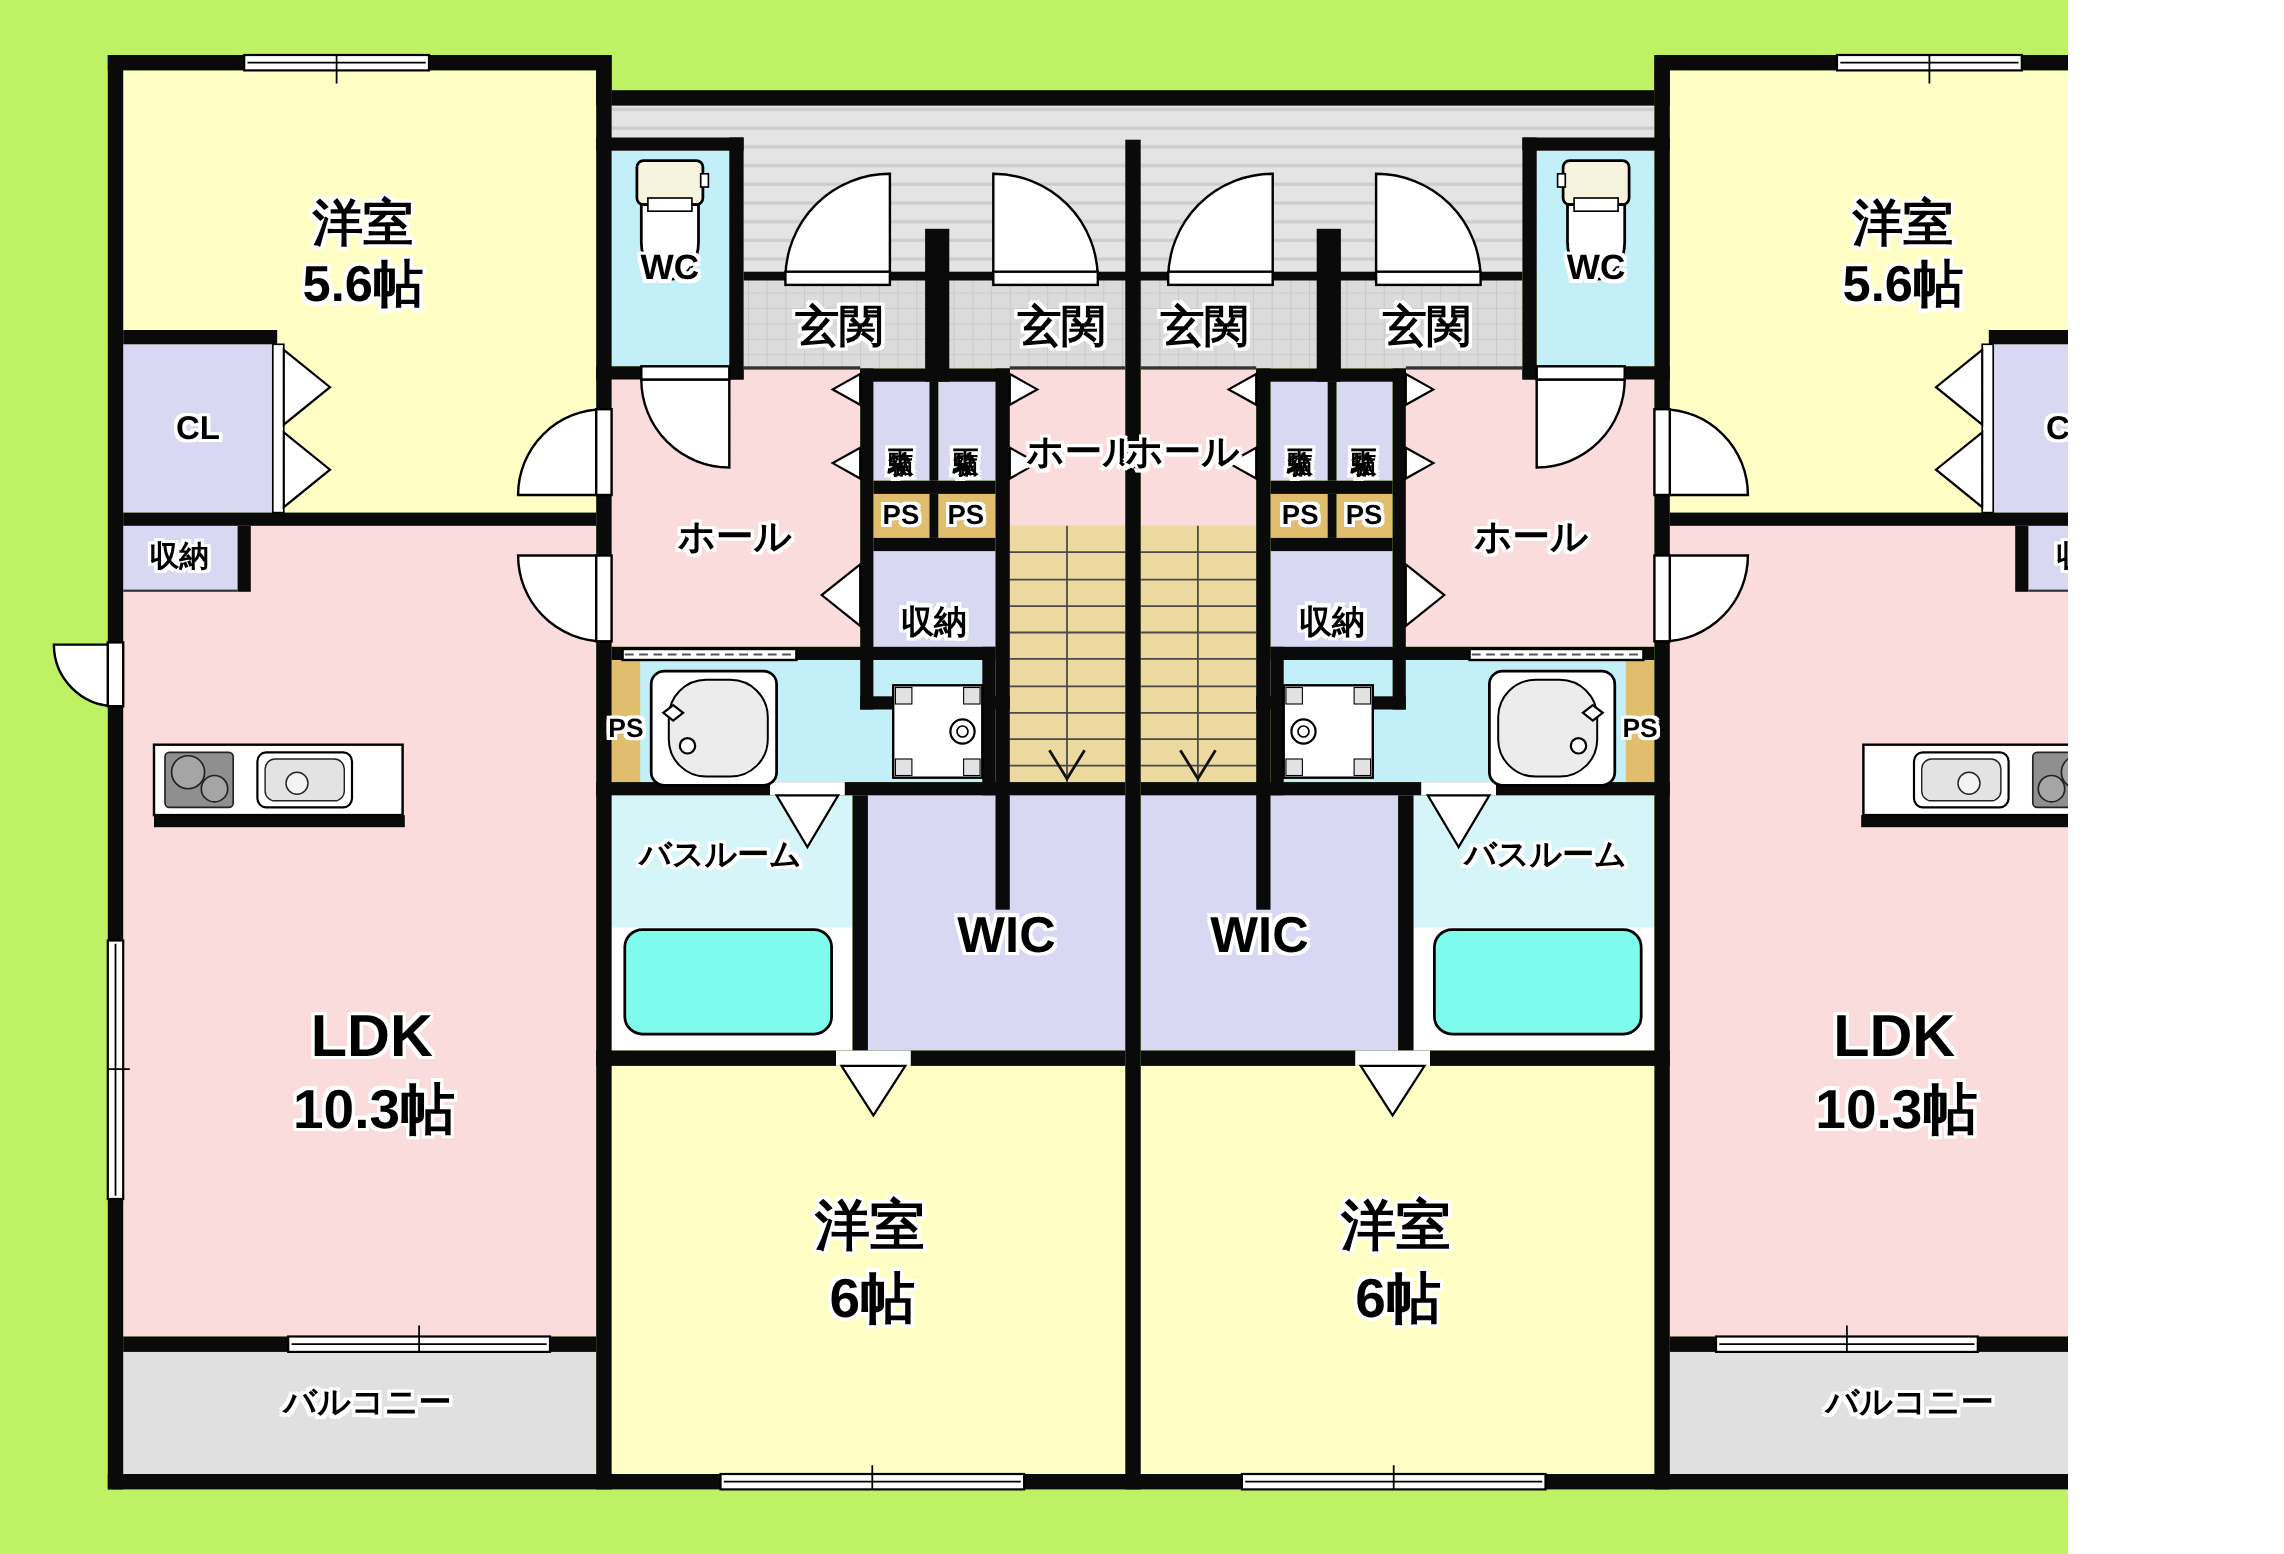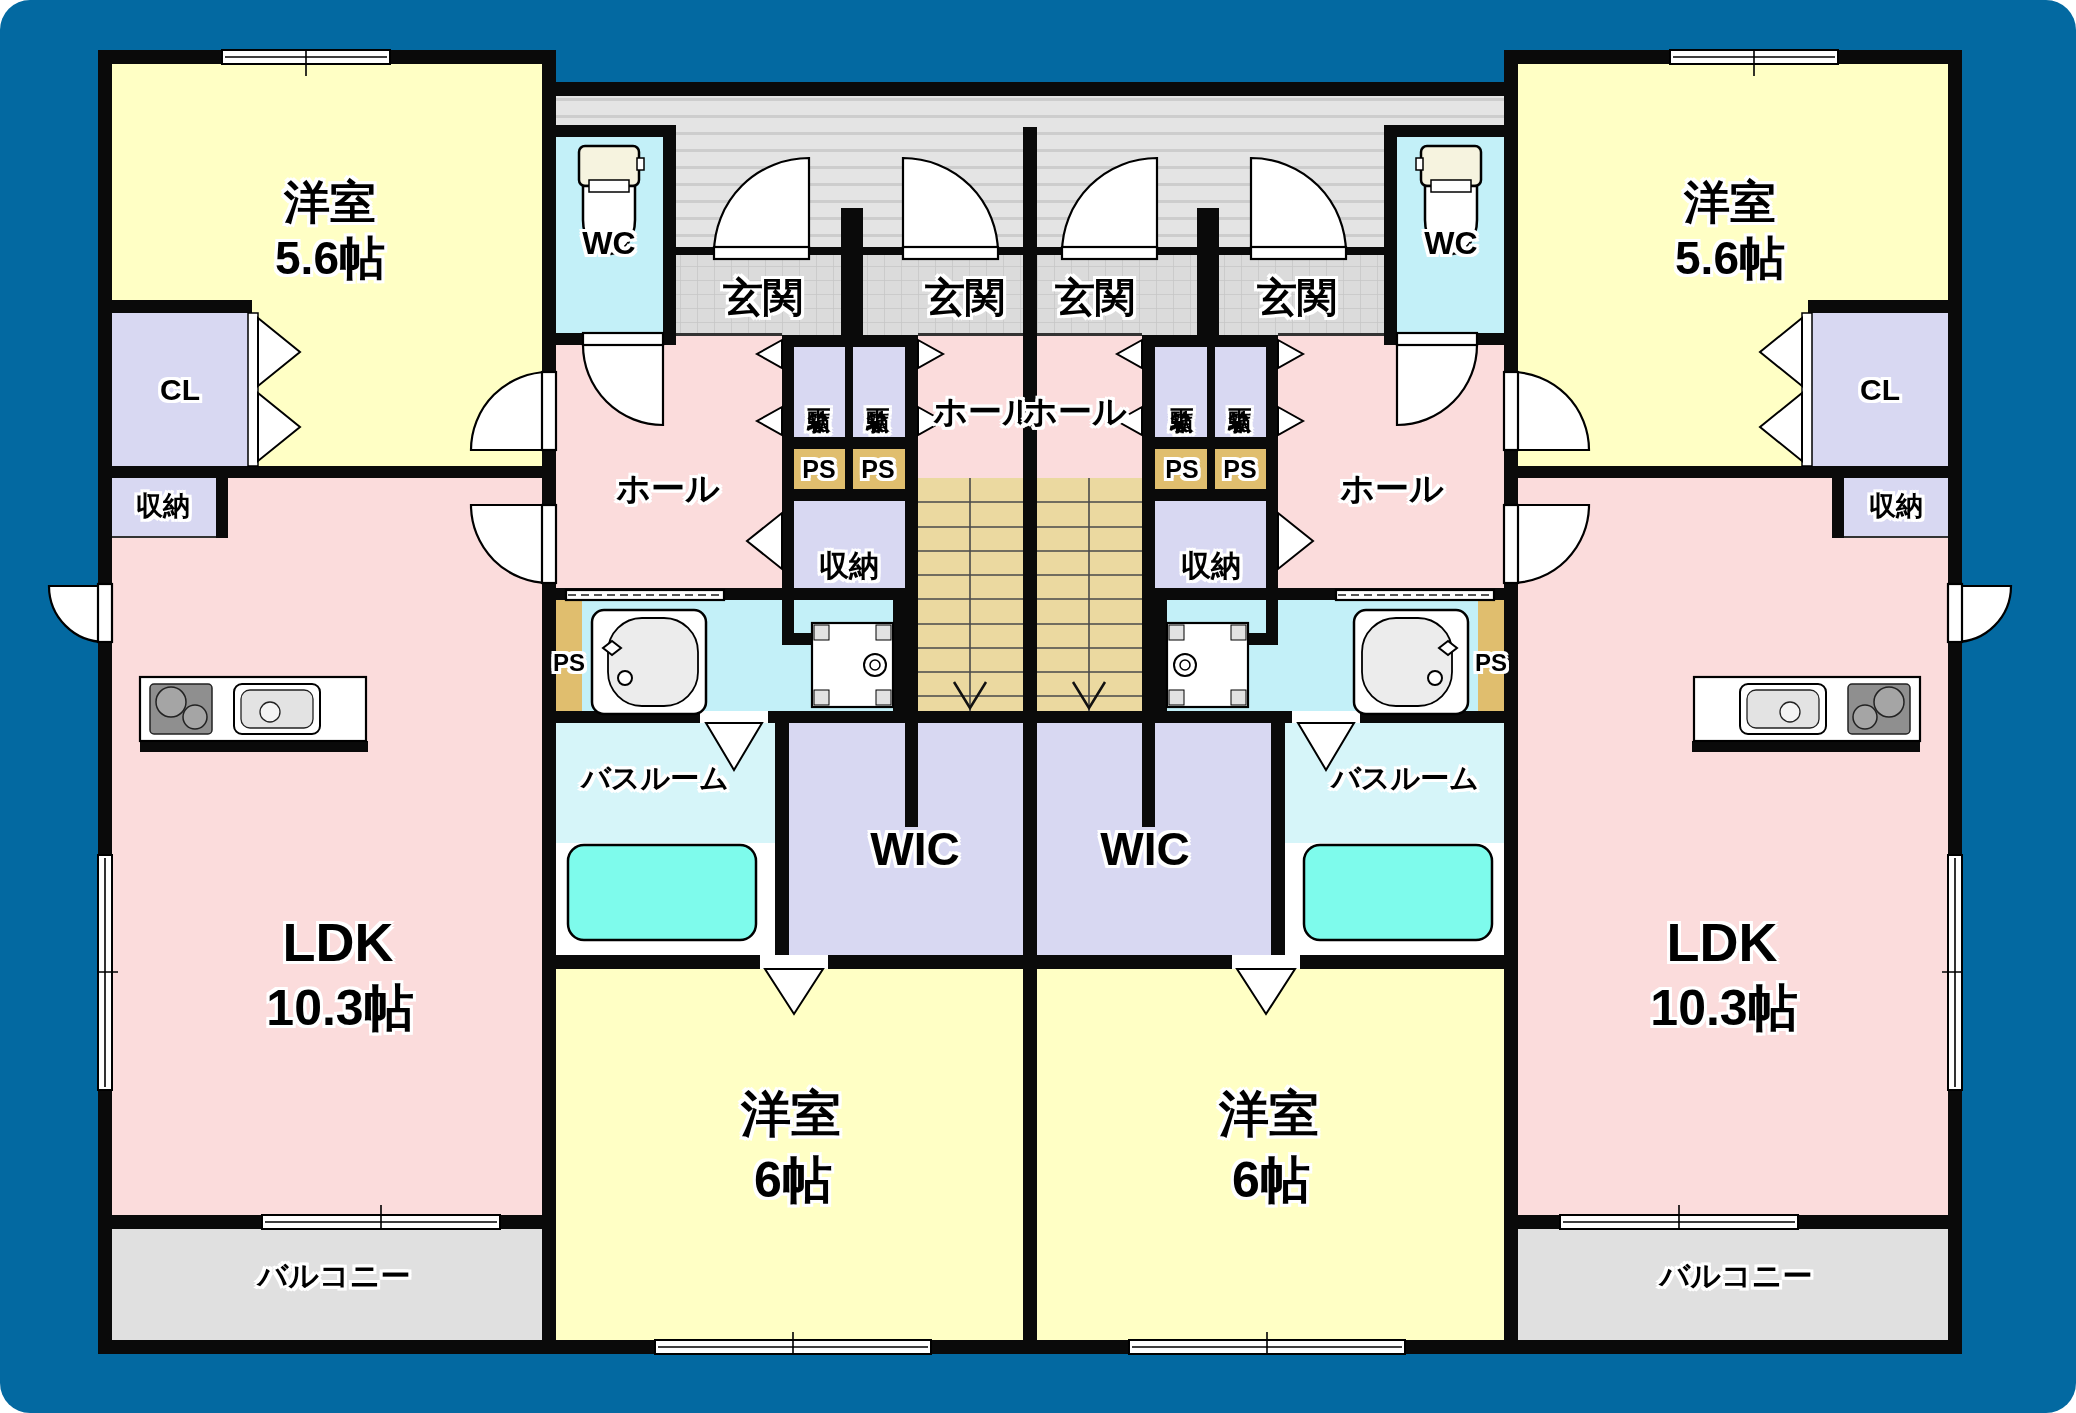--- a/index.html
+++ b/index.html
@@ -1,22 +1,21 @@
 <!DOCTYPE html>
 <html><head>
 <meta charset="utf-8">
 <style>
   html,body{margin:0;padding:0;background:#ffffff;}
   #plan{
     position:relative;
-    width:2076px;height:1413px;
-    background:#0369a1;
+    width:1880px;height:1413px;
+    background:#bef264;
     font-family:"Liberation Sans","DejaVu Sans",sans-serif;
     overflow:hidden;
-    border-radius:30px;
   }
   #plan svg{position:absolute;left:0;top:0;}
   .lbl{
     position:absolute;
     transform:translate(-50%,-50%);
     font-weight:bold;
     color:#000;
     white-space:nowrap;
     line-height:1;
     text-shadow:

